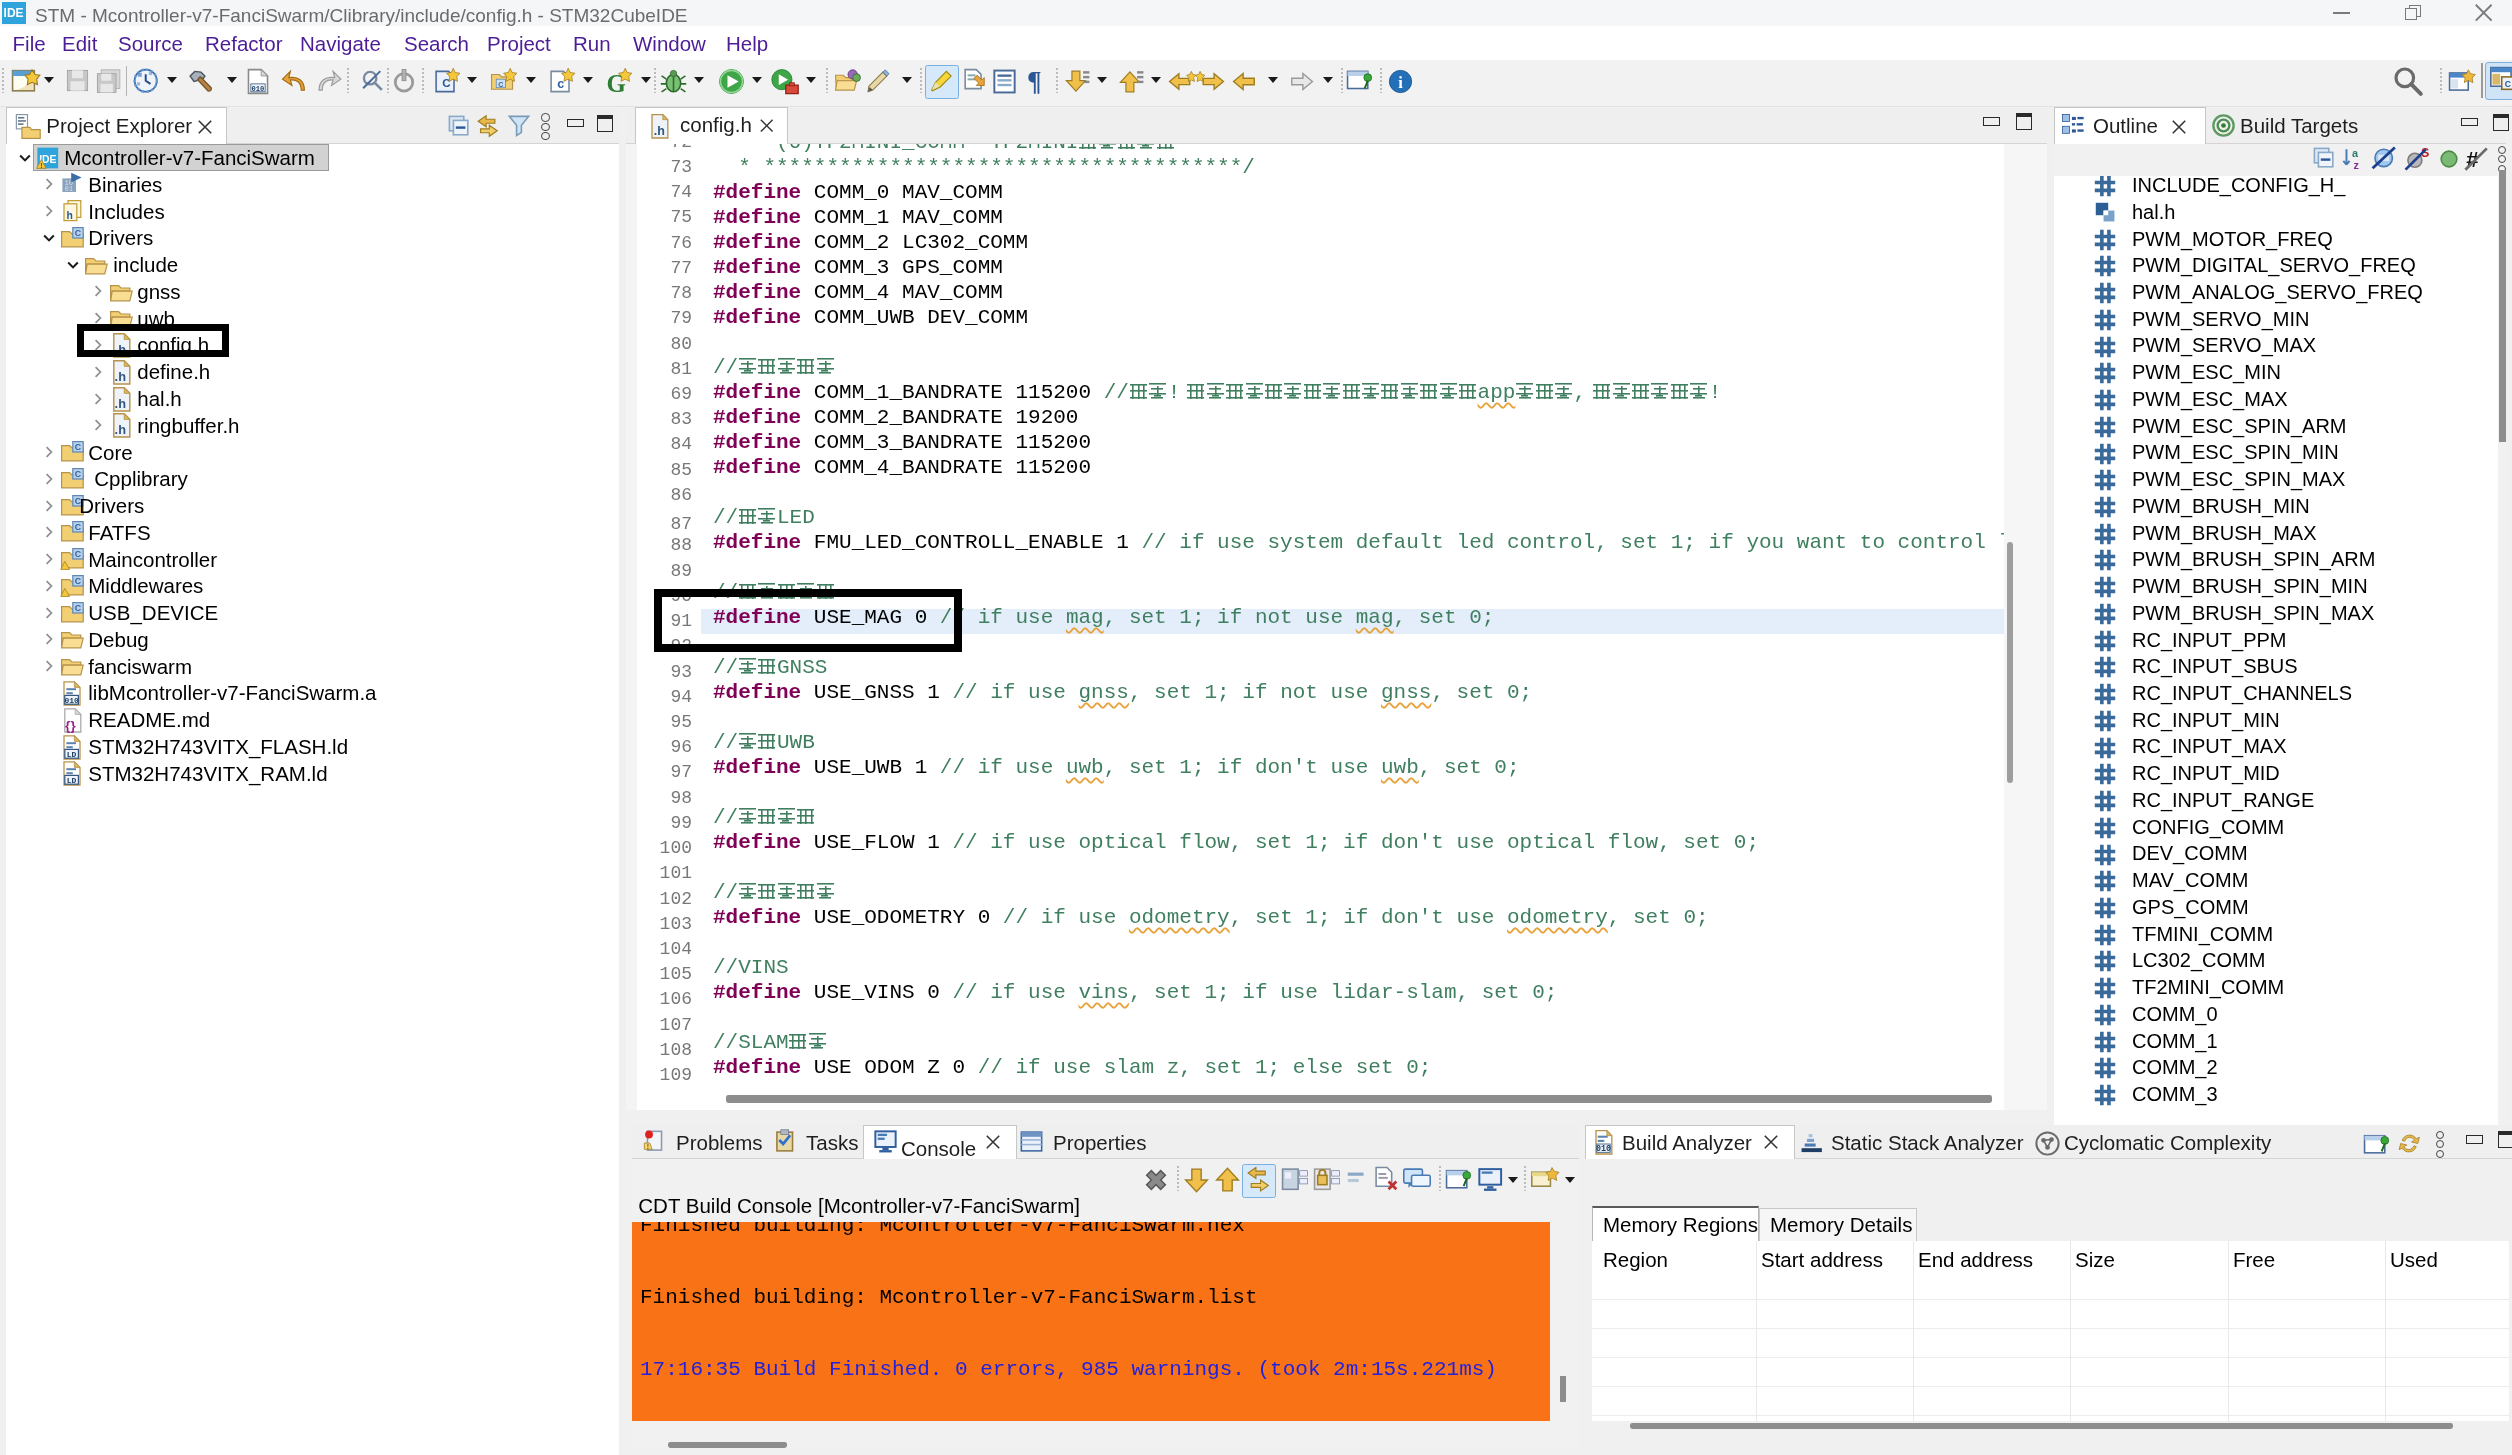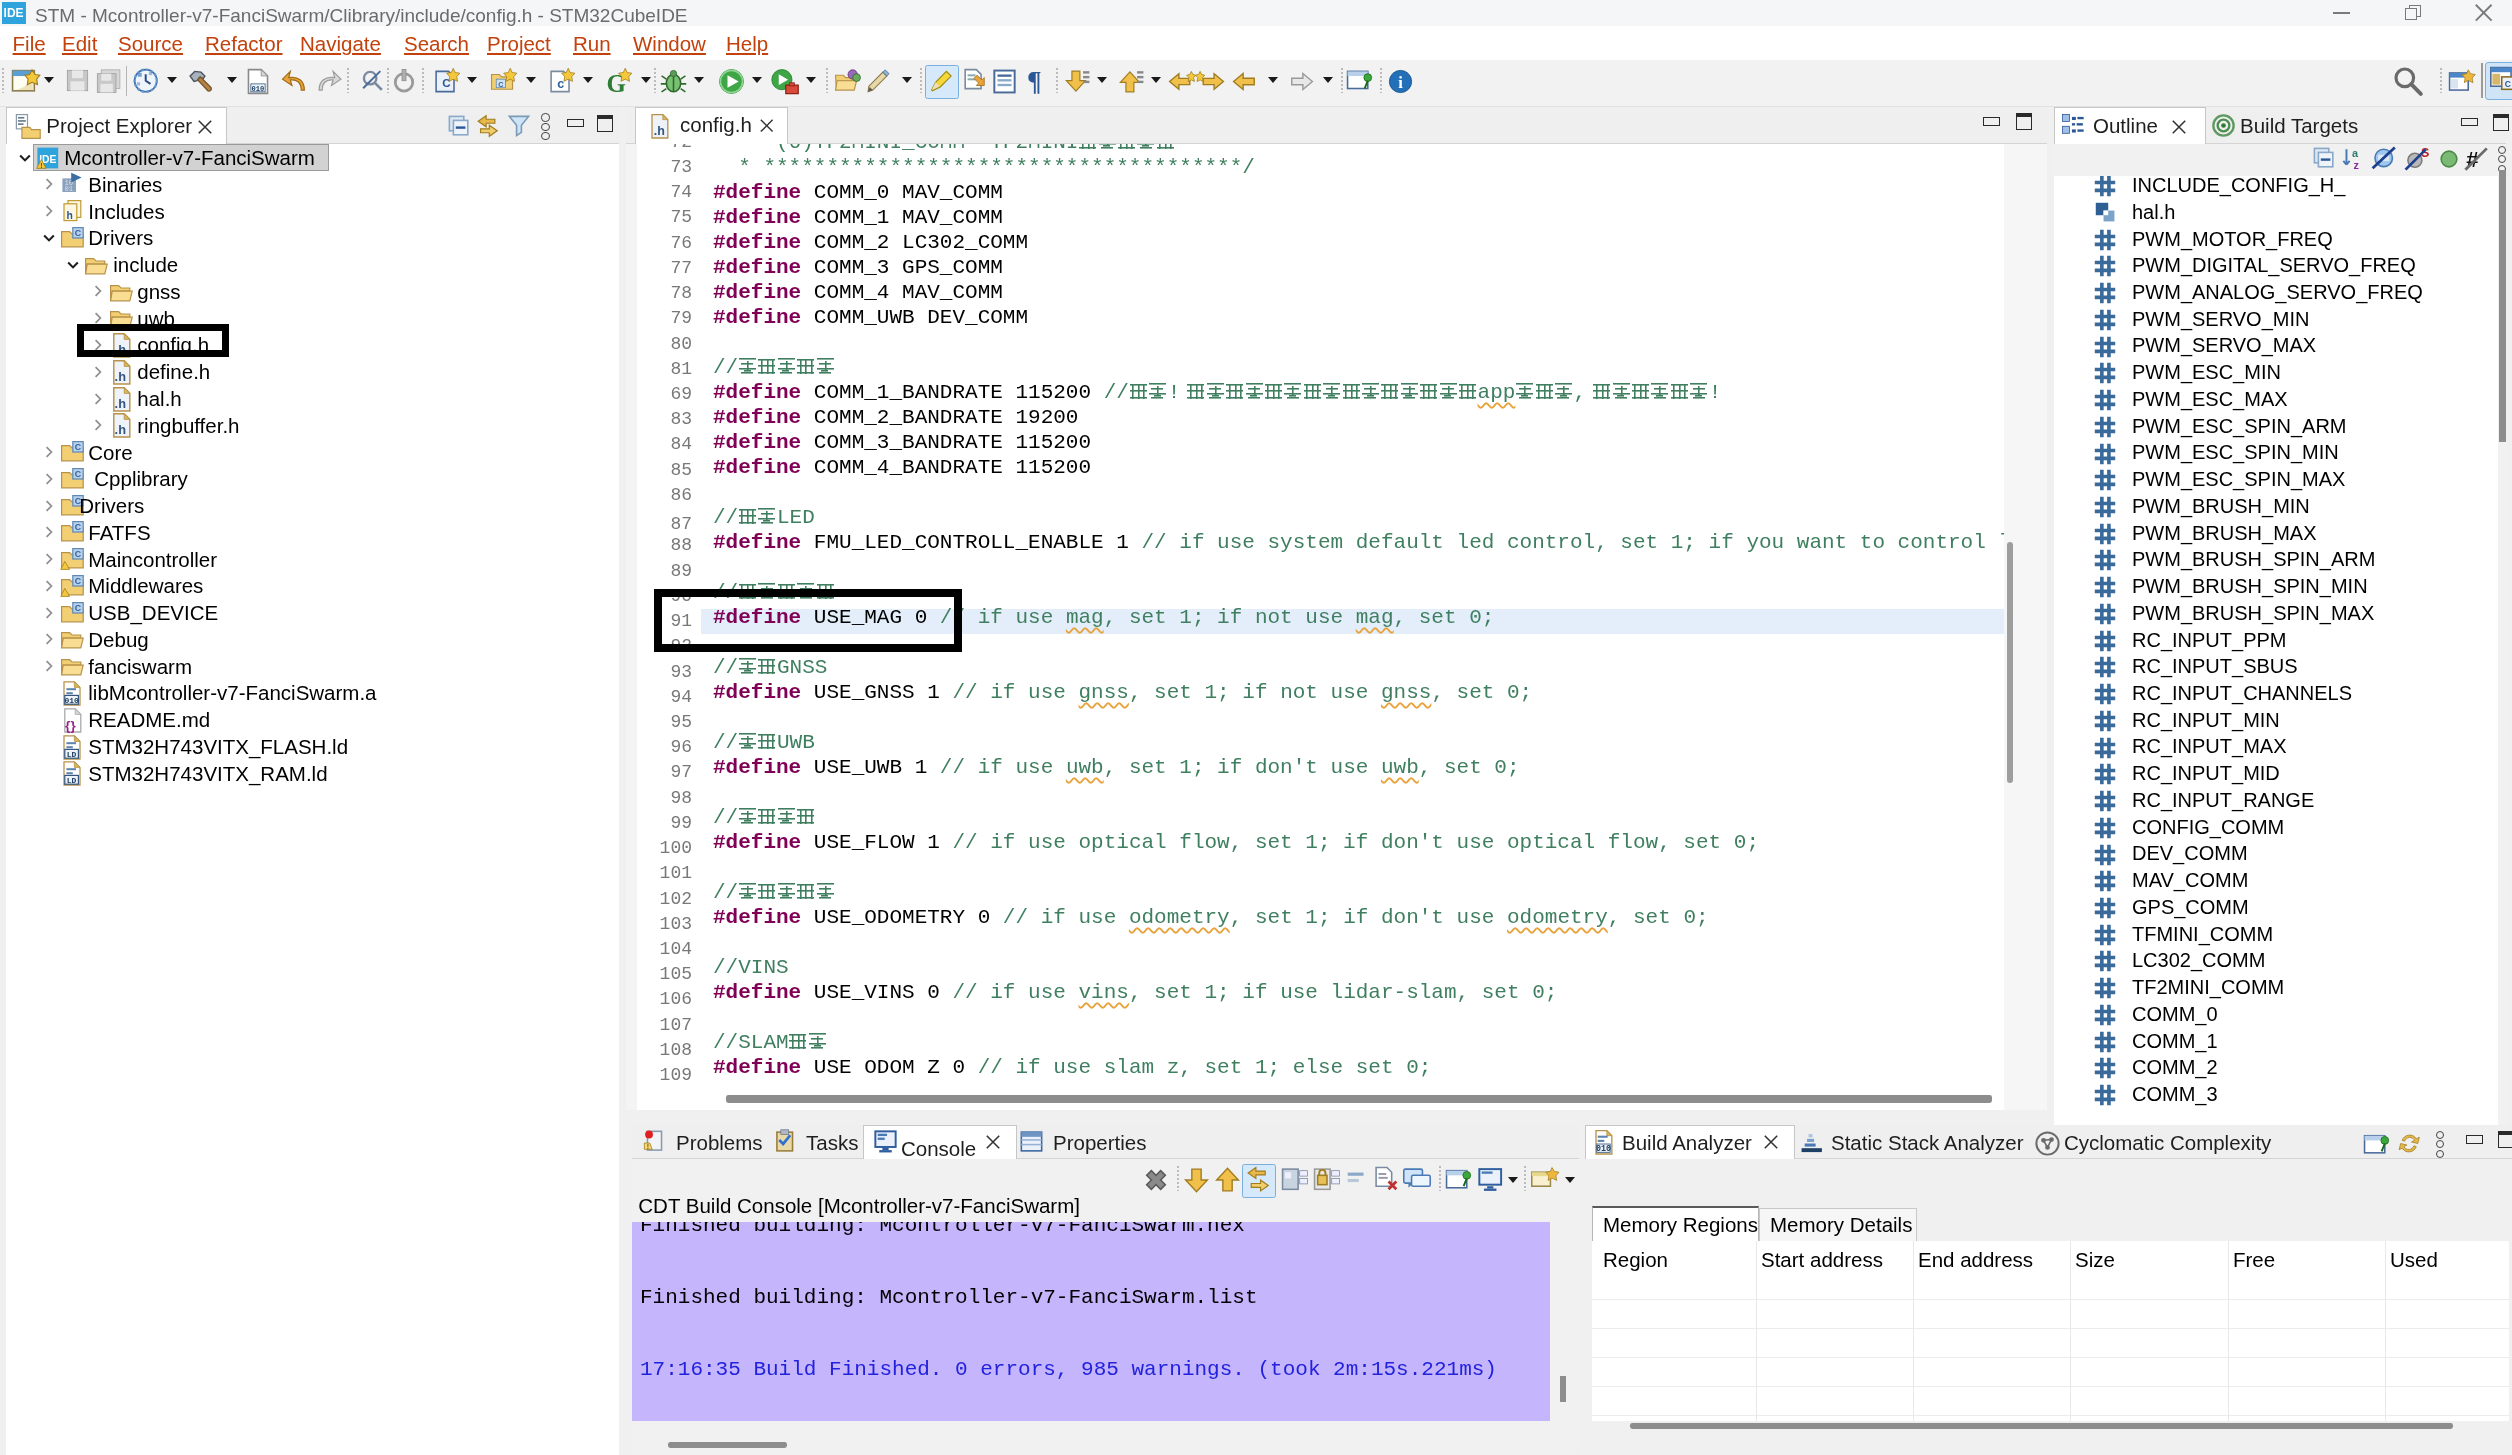--- a/index.html
+++ b/index.html
@@ -4,21 +4,21 @@
 <style>
 html,body{margin:0;padding:0;}
 body{width:2512px;height:1456px;position:relative;overflow:hidden;
   font-family:"Liberation Sans",sans-serif;background:#f0f0f0;}
 .abs{position:absolute;}
 svg{position:absolute;overflow:visible;}
 
 #titlebar{left:0;top:0;width:2512px;height:26px;background:#f5f6f7;}
 #titletext{left:35px;top:4.7px;font-size:19px;color:#6b6b6b;}
 #menubar{left:0;top:26px;width:2512px;height:34px;background:#ffffff;}
-.menuitem{position:absolute;top:32px;font-size:20.5px;color:#c2410c;text-decoration:underline;}
+.menuitem{position:absolute;top:32px;font-size:20.5px;color:#4c1d95;}
 #toolbar{left:0;top:60px;width:2512px;height:46px;background:#f2f2f2;border-bottom:0.8px solid #e2e2e2;}
 
 .panel{position:absolute;background:#f1f1f1;}
 .tab-active{position:absolute;background:#ffffff;border:0.8px solid #c6c6c6;border-bottom:none;}
 .tablabel{font-size:20.5px;color:#1e1e1e;white-space:nowrap;position:absolute;}
 
 #explorer{left:6.3px;top:107px;width:613px;height:1349px;background:#ffffff;}
 .treerow{position:absolute;height:27px;line-height:27px;font-size:20.5px;color:#000;white-space:nowrap;}
 .chev{position:absolute;width:16px;height:16px;}
 
@@ -41,21 +41,21 @@
  background-size:17px 1.6px,12px 1.6px,17px 1.6px,12px 1.6px,1.6px 9.5px,7px 1.6px;}
 .cjp{display:inline-block;width:19px;text-align:left;}
 #hl91{position:absolute;left:75px;right:0;top:465px;height:25px;background:#e3eefa;}
 
 #outline{left:2054px;top:107px;width:452px;height:1018px;background:#f1f1f1;}
 #outlist{position:absolute;left:0px;top:69px;width:444px;height:950px;background:#ffffff;overflow:hidden;}
 .outrow{position:absolute;height:27px;line-height:27px;font-size:20px;color:#000;white-space:nowrap;left:0;}
 .outtxt{position:absolute;left:78px;top:0;}
 
 #console{left:632px;top:1125px;width:947px;height:324px;background:#f1f1f1;}
-#conwhite{position:absolute;left:0px;top:97px;width:918px;height:199px;background:#c4b5fd;overflow:hidden;}
+#conwhite{position:absolute;left:0px;top:97px;width:918px;height:199px;background:#f97316;overflow:hidden;}
 #context{position:absolute;left:8px;top:-8px;font-size:21px;font-family:"Liberation Mono",monospace;line-height:24px;color:#000;white-space:pre;}
 
 #analyzer{left:1585px;top:1125px;width:928px;height:324px;background:#f0f0f0;}
 .hdr{font-size:20.5px;color:#000;position:absolute;}
 
 .scrollh{position:absolute;background:#8d8d8d;border-radius:2.4px;}
 .blackrect{position:absolute;border:8px solid #000;background:transparent;z-index:50;}
 .vline{position:absolute;background:#e8e8e8;width:0.8px;}
 .hline{position:absolute;background:#ececec;height:0.8px;}
 .sepv{position:absolute;width:1.6px;height:25px;background-image:linear-gradient(#bbb 1.6px,transparent 1.6px);background-size:1.6px 4px;}

